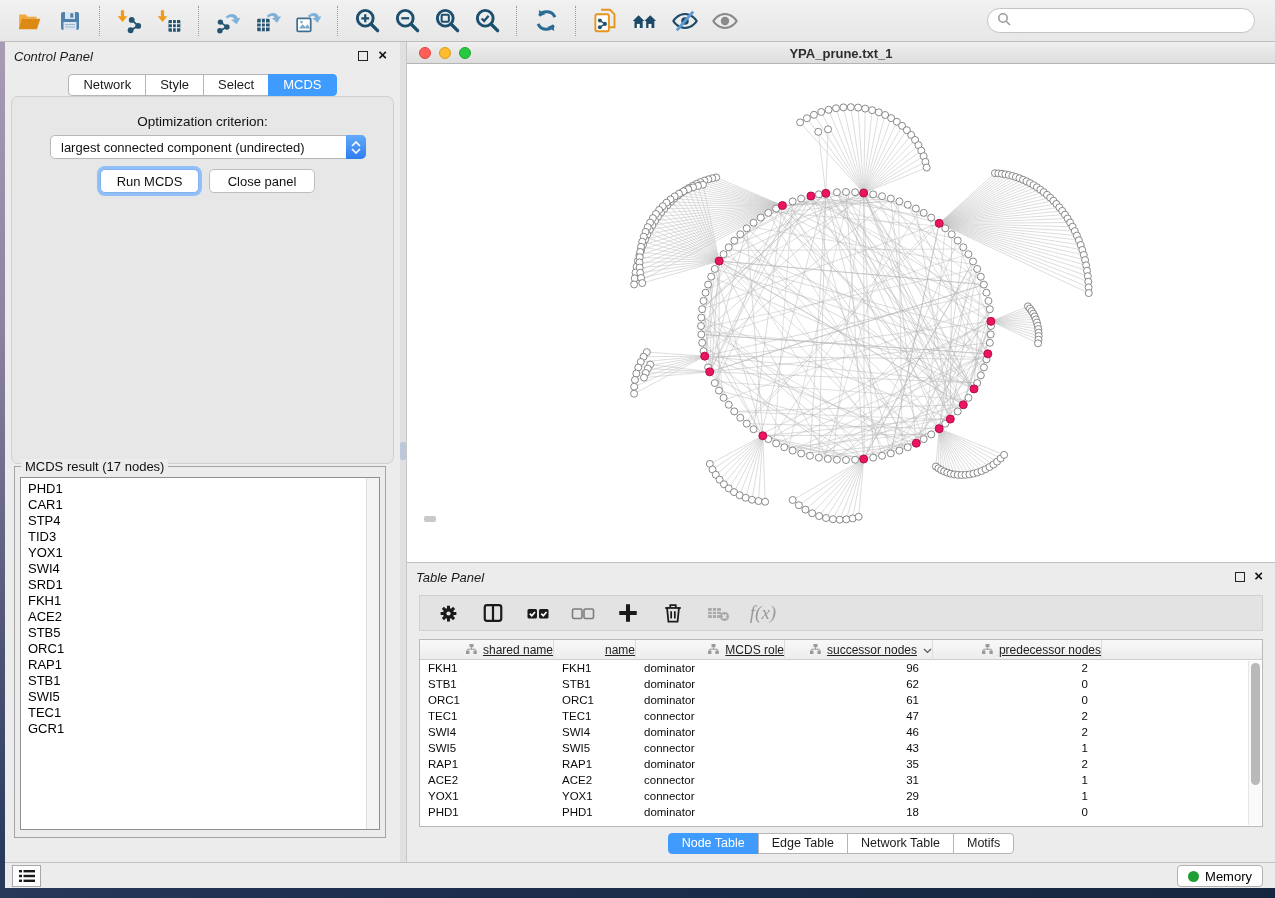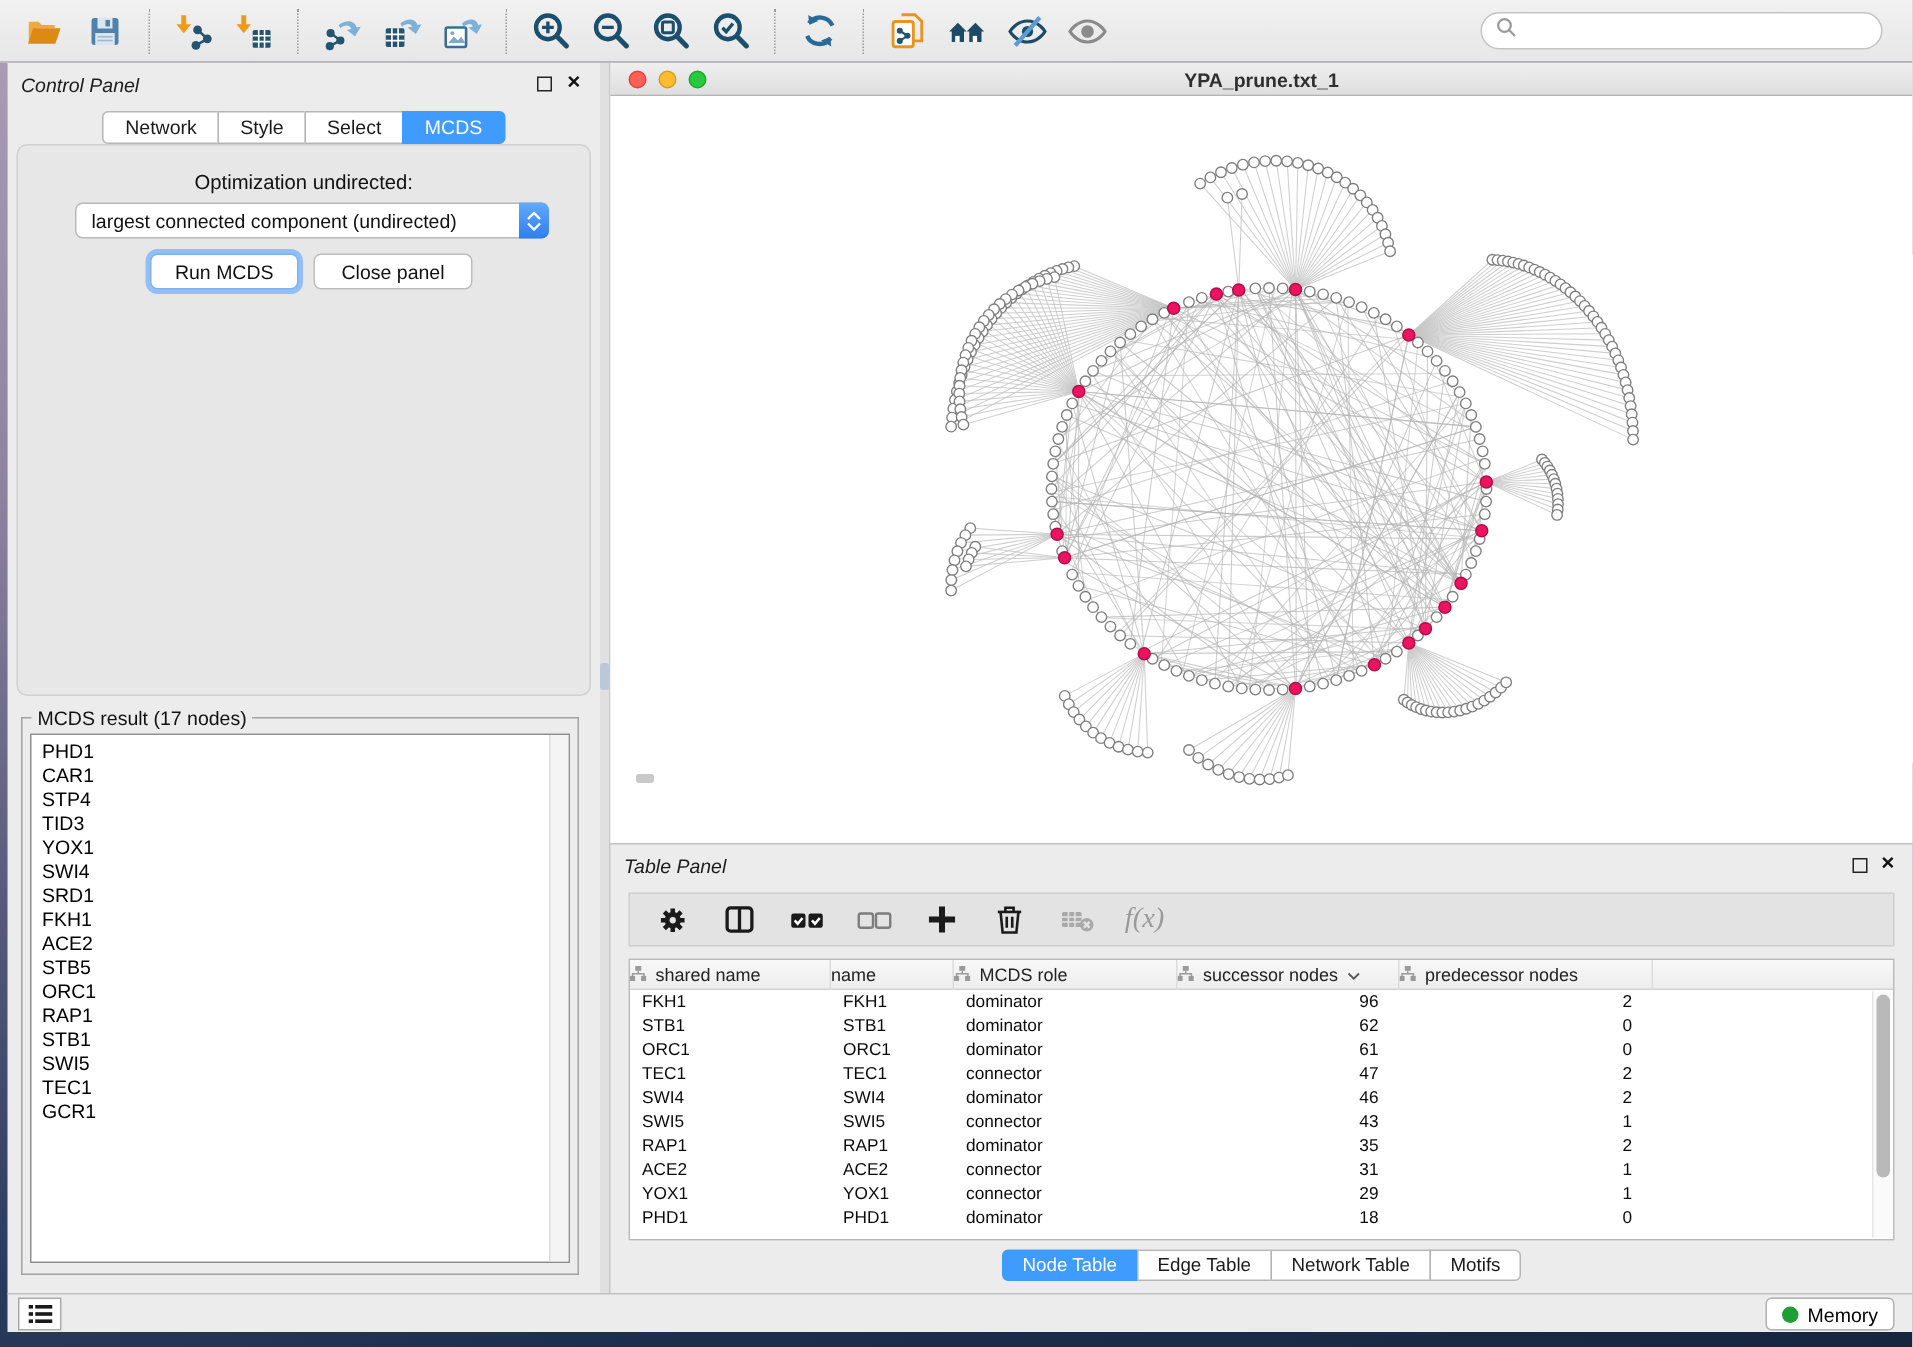--- a/index.html
+++ b/index.html
@@ -42,21 +42,21 @@
   .dropdown { position:absolute; left:38px; top:38px; width:316px; height:24px; background:#fff;
     border:1px solid #b9b9b9; border-radius:5px; font-size:13px; color:#111; display:flex; align-items:center; }
   .dropdown .dval { flex:1; padding-left:10px; white-space:nowrap; overflow:hidden; }
   .dropdown .stepper { width:20px; height:24px; margin-right:-1px; border-radius:0 5px 5px 0;
     background:linear-gradient(#63aaf9,#2e7ef0); display:flex; flex-direction:column; align-items:center; justify-content:center; gap:1px; }
   .btn { position:absolute; top:72px; height:24px; background:#fff; border:1px solid #bdbdbd;
     border-radius:5px; font-size:13px; color:#111; font-family:"Liberation Sans",sans-serif; }
   .btn-run { left:88px; width:99px; box-shadow:0 0 0 3px #90c0f7; border-color:#7fb2ef; }
   .btn-close { left:197px; width:106px; }
 
-  .result-group { position:absolute; left:9px; right:14px; top:436px; height:372px; border:1px solid #a3a3a3; }
+  .result-group { position:absolute; left:9px; right:14px; top:424px; height:372px; border:1px solid #a3a3a3; }
   .result-legend { position:absolute; top:-8px; left:6px; background:#ececec; padding:0 4px; font-size:13px; color:#111; }
   .result-list { position:absolute; left:5px; right:5px; top:10px; bottom:7px; background:#fff;
     border:1px solid #8f8f8f; overflow:hidden; }
   .result-scrolltrack { position:absolute; right:0; top:0; bottom:0; width:13px; background:#f4f4f4; border-left:1px solid #ddd; }
   .mcds-item { font-size:13px; line-height:16px; padding-left:7px; color:#000; }
   .result-inner { position:absolute; left:0; right:14px; top:3px; bottom:0; }
 
   
   .v-splitter { position:absolute; left:400px; top:42px; width:6px; height:820px; background:#e0e0e0; }
   .v-splitter .grip { position:absolute; left:0; top:400px; width:6px; height:18px; background:#bcc8da; border-radius:2px; }
@@ -79,22 +79,22 @@
   .table-panel { position:absolute; left:406px; top:562px; width:869px; height:300px; background:#ececec;
     border-left:1px solid #c6c6c6; border-top:1px solid #c0c0c0; }
   .table-panel .float-btn { right:30px; } .table-panel .close-btn { right:12px; }
   .tp-toolbar { position:absolute; left:12px; right:12px; top:32px; height:36px; background:#e3e3e3;
     border:1px solid #d0d0d0; display:flex; align-items:center; gap:21px; padding-left:16px; }
   .tp-ico { display:flex; align-items:center; justify-content:center; width:24px; height:24px; }
   .fx-label { font-family:"Liberation Serif",serif; font-style:italic; font-size:19px; color:#9a9a9a; }
 
   .node-table { position:absolute; left:12px; right:12px; top:76px; height:188px; background:#fff; border:1px solid #b9b9b9; }
   .thead { display:flex; height:20px; background:linear-gradient(#f8f8f8,#ededed); border-bottom:1px solid #cfcfcf; }
-  .th { display:flex; align-items:center; justify-content:flex-start; gap:6px; font-size:12px; color:#222;
-    border-right:1px solid #dcdcdc; height:20px; }
+  .th { display:flex; align-items:center; justify-content:flex-end; gap:6px; font-size:12px; color:#222;
+    border-right:1px solid #dcdcdc; height:20px;text-decoration:underline; }
   .c0{width:134px;} .c1{width:82px;} .c2{width:149px;} .c3{width:148px;} .c4{width:169px;}
   .tr { display:flex; height:16px; }
   .td { font-size:11.5px; color:#0b0b0b; line-height:16px; padding-left:8px; overflow:hidden; }
   .td.num { text-align:right; padding-left:0; padding-right:14px; }
   .vscroll { position:absolute; top:21px; right:1px; bottom:1px; width:13px; background:#fafafa; border-left:1px solid #e6e6e6; }
   .vthumb { position:absolute; top:2px; left:2px; width:9px; height:122px; background:#b9b9b9; border-radius:5px; }
 
   .bottom-tabs { position:absolute; left:0; right:0; top:270px; height:21px; display:flex; justify-content:center; }
   .btab { border:1px solid #b5b5b5; background:#fff; color:#1a1a1a; font-size:12.5px; height:21px;
     line-height:19px; padding:0 13px; margin-left:-1px; }
@@ -270,21 +270,21 @@
       <span class="float-btn"></span>
       <span class="close-btn">×</span>
     </div>
     <div class="ctabs">
         <div class="ctab">Network</div>
         <div class="ctab">Style</div>
         <div class="ctab">Select</div>
         <div class="ctab active">MCDS</div>
       </div>
     <div class="tab-content">
-      <div class="opt-label">Optimization undirected:</div>
+      <div class="opt-label">Optimization criterion:</div>
       <div class="dropdown">
         <span class="dval">largest connected component (undirected)</span>
         <span class="stepper">
           <svg width="10" height="6" viewBox="0 0 10 6">
               <path d="M1 5l4-4 4 4" fill="none" stroke="#fff" stroke-width="1.6"></path>
             </svg>
           <svg width="10" height="6" viewBox="0 0 10 6">
               <path d="M1 1l4 4 4-4" fill="none" stroke="#fff" stroke-width="1.6"></path>
             </svg>
         </span>

